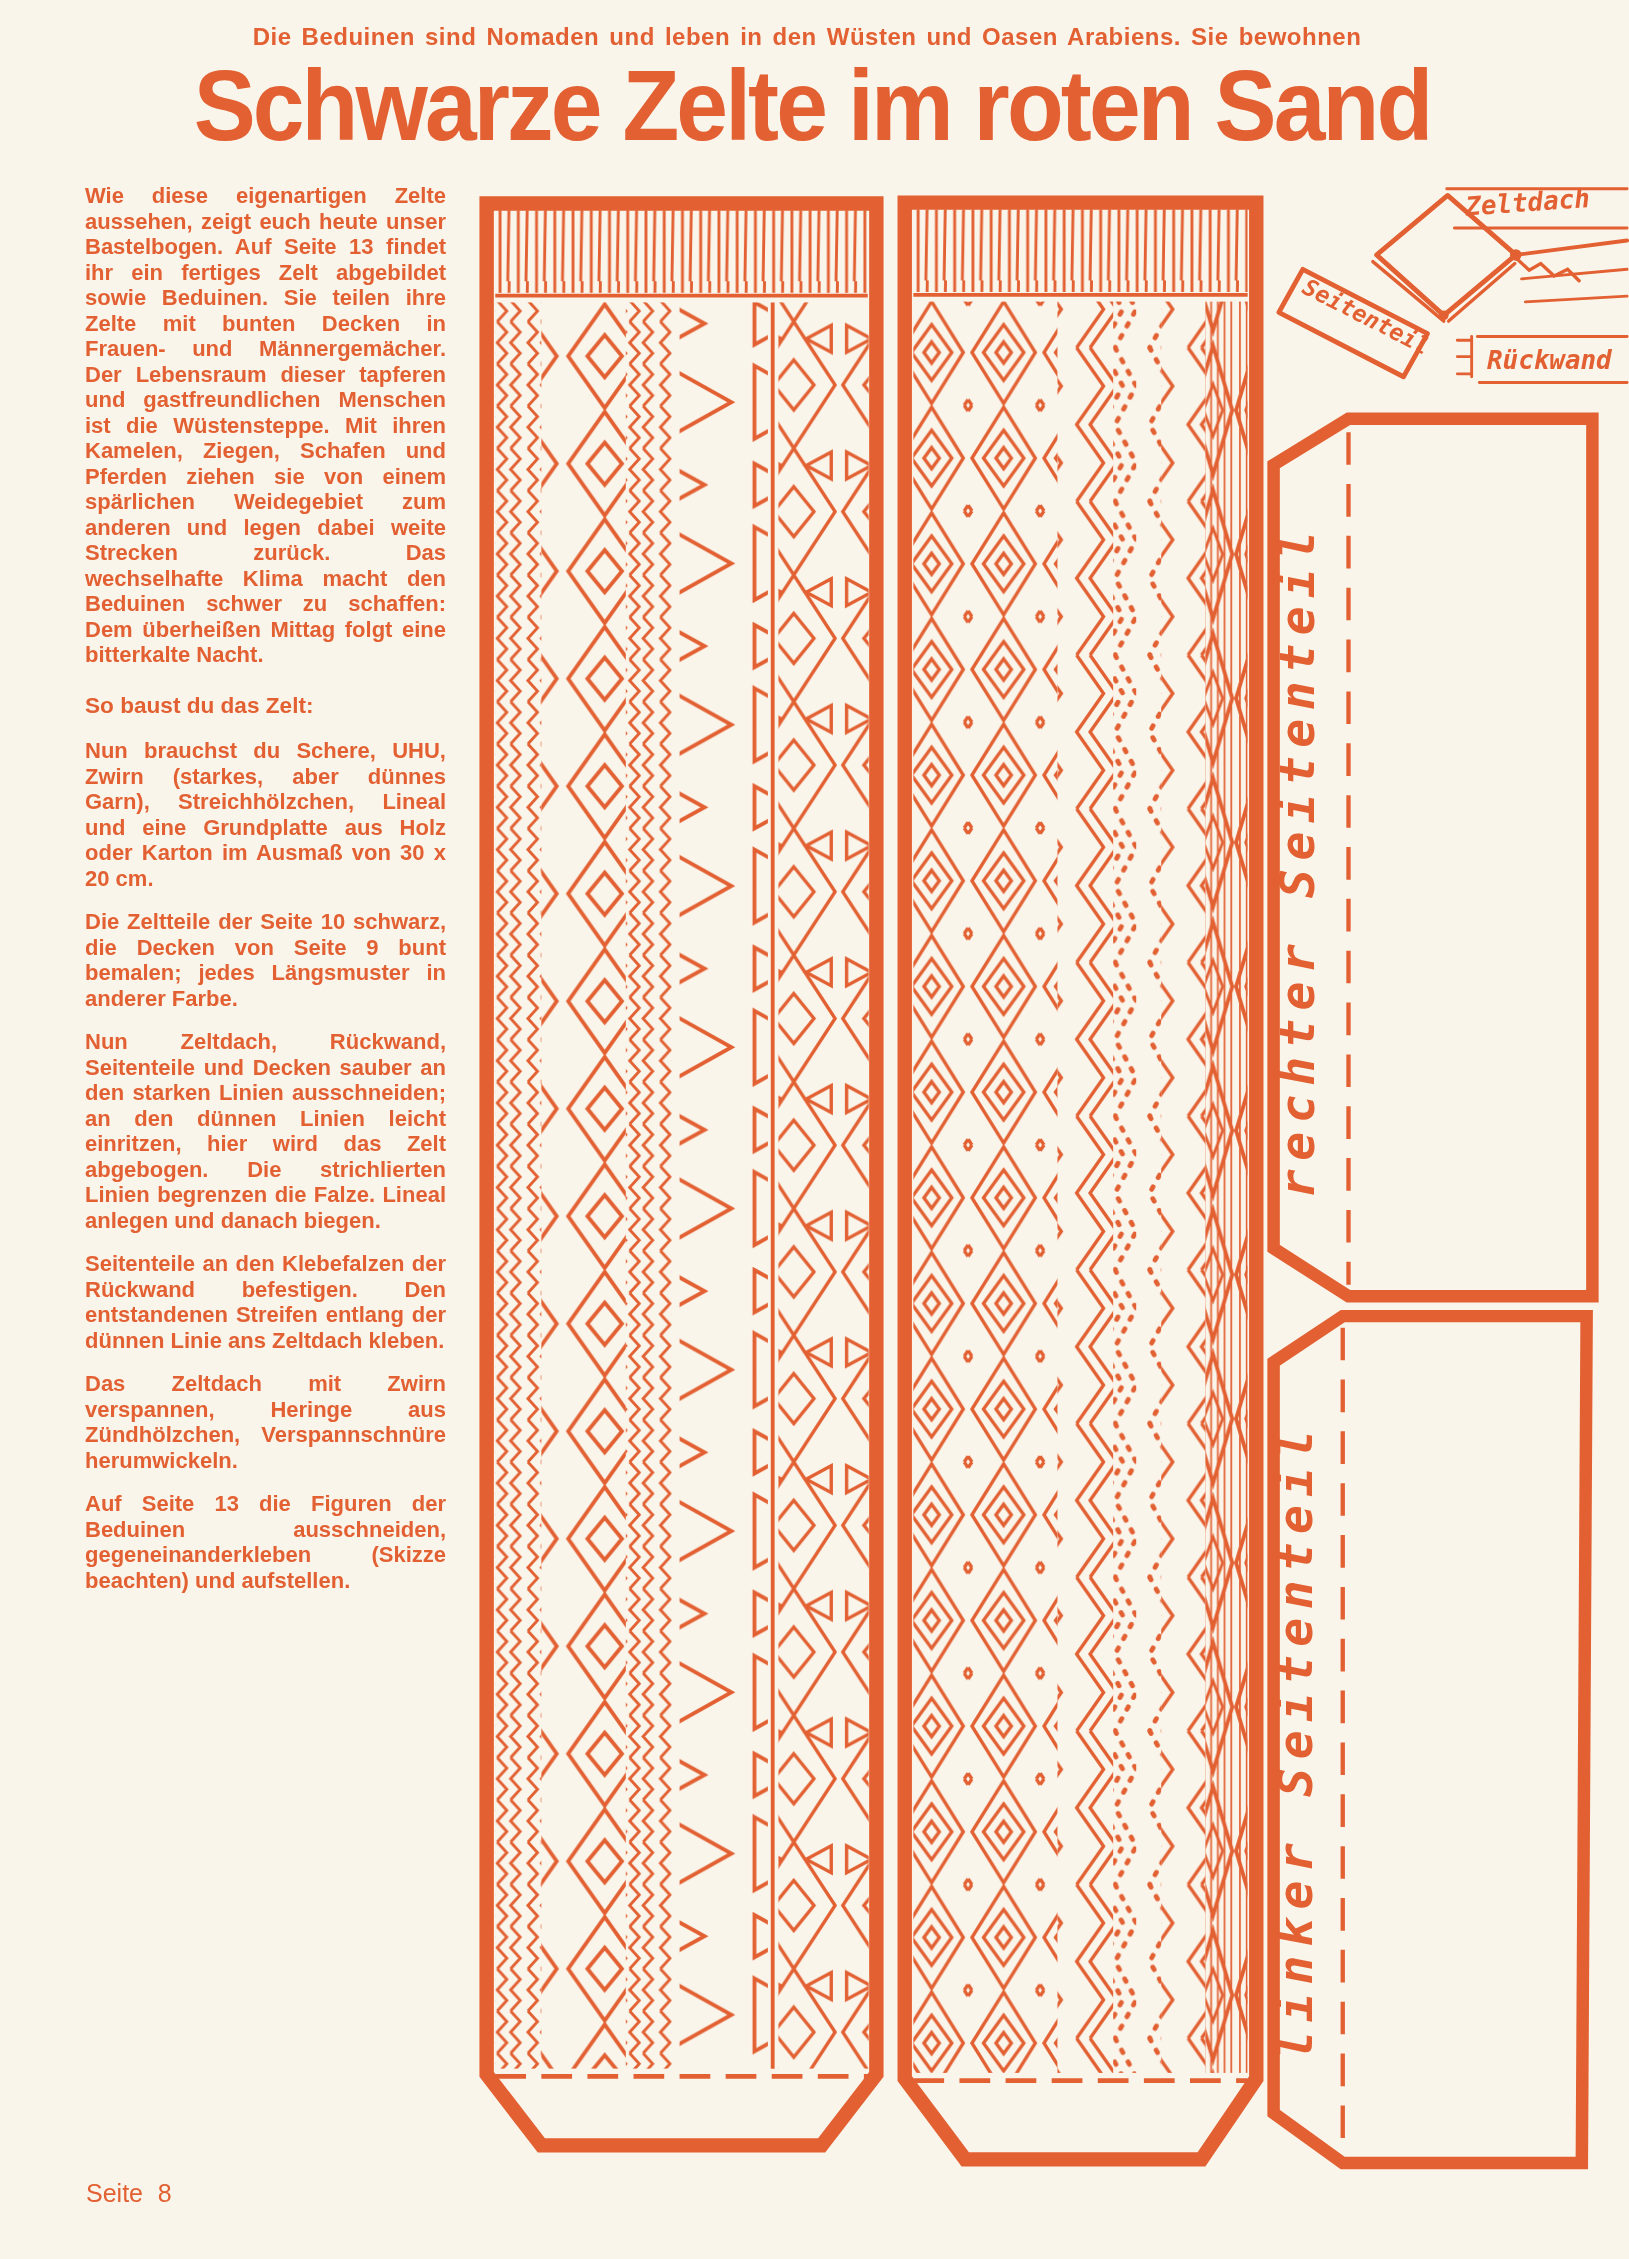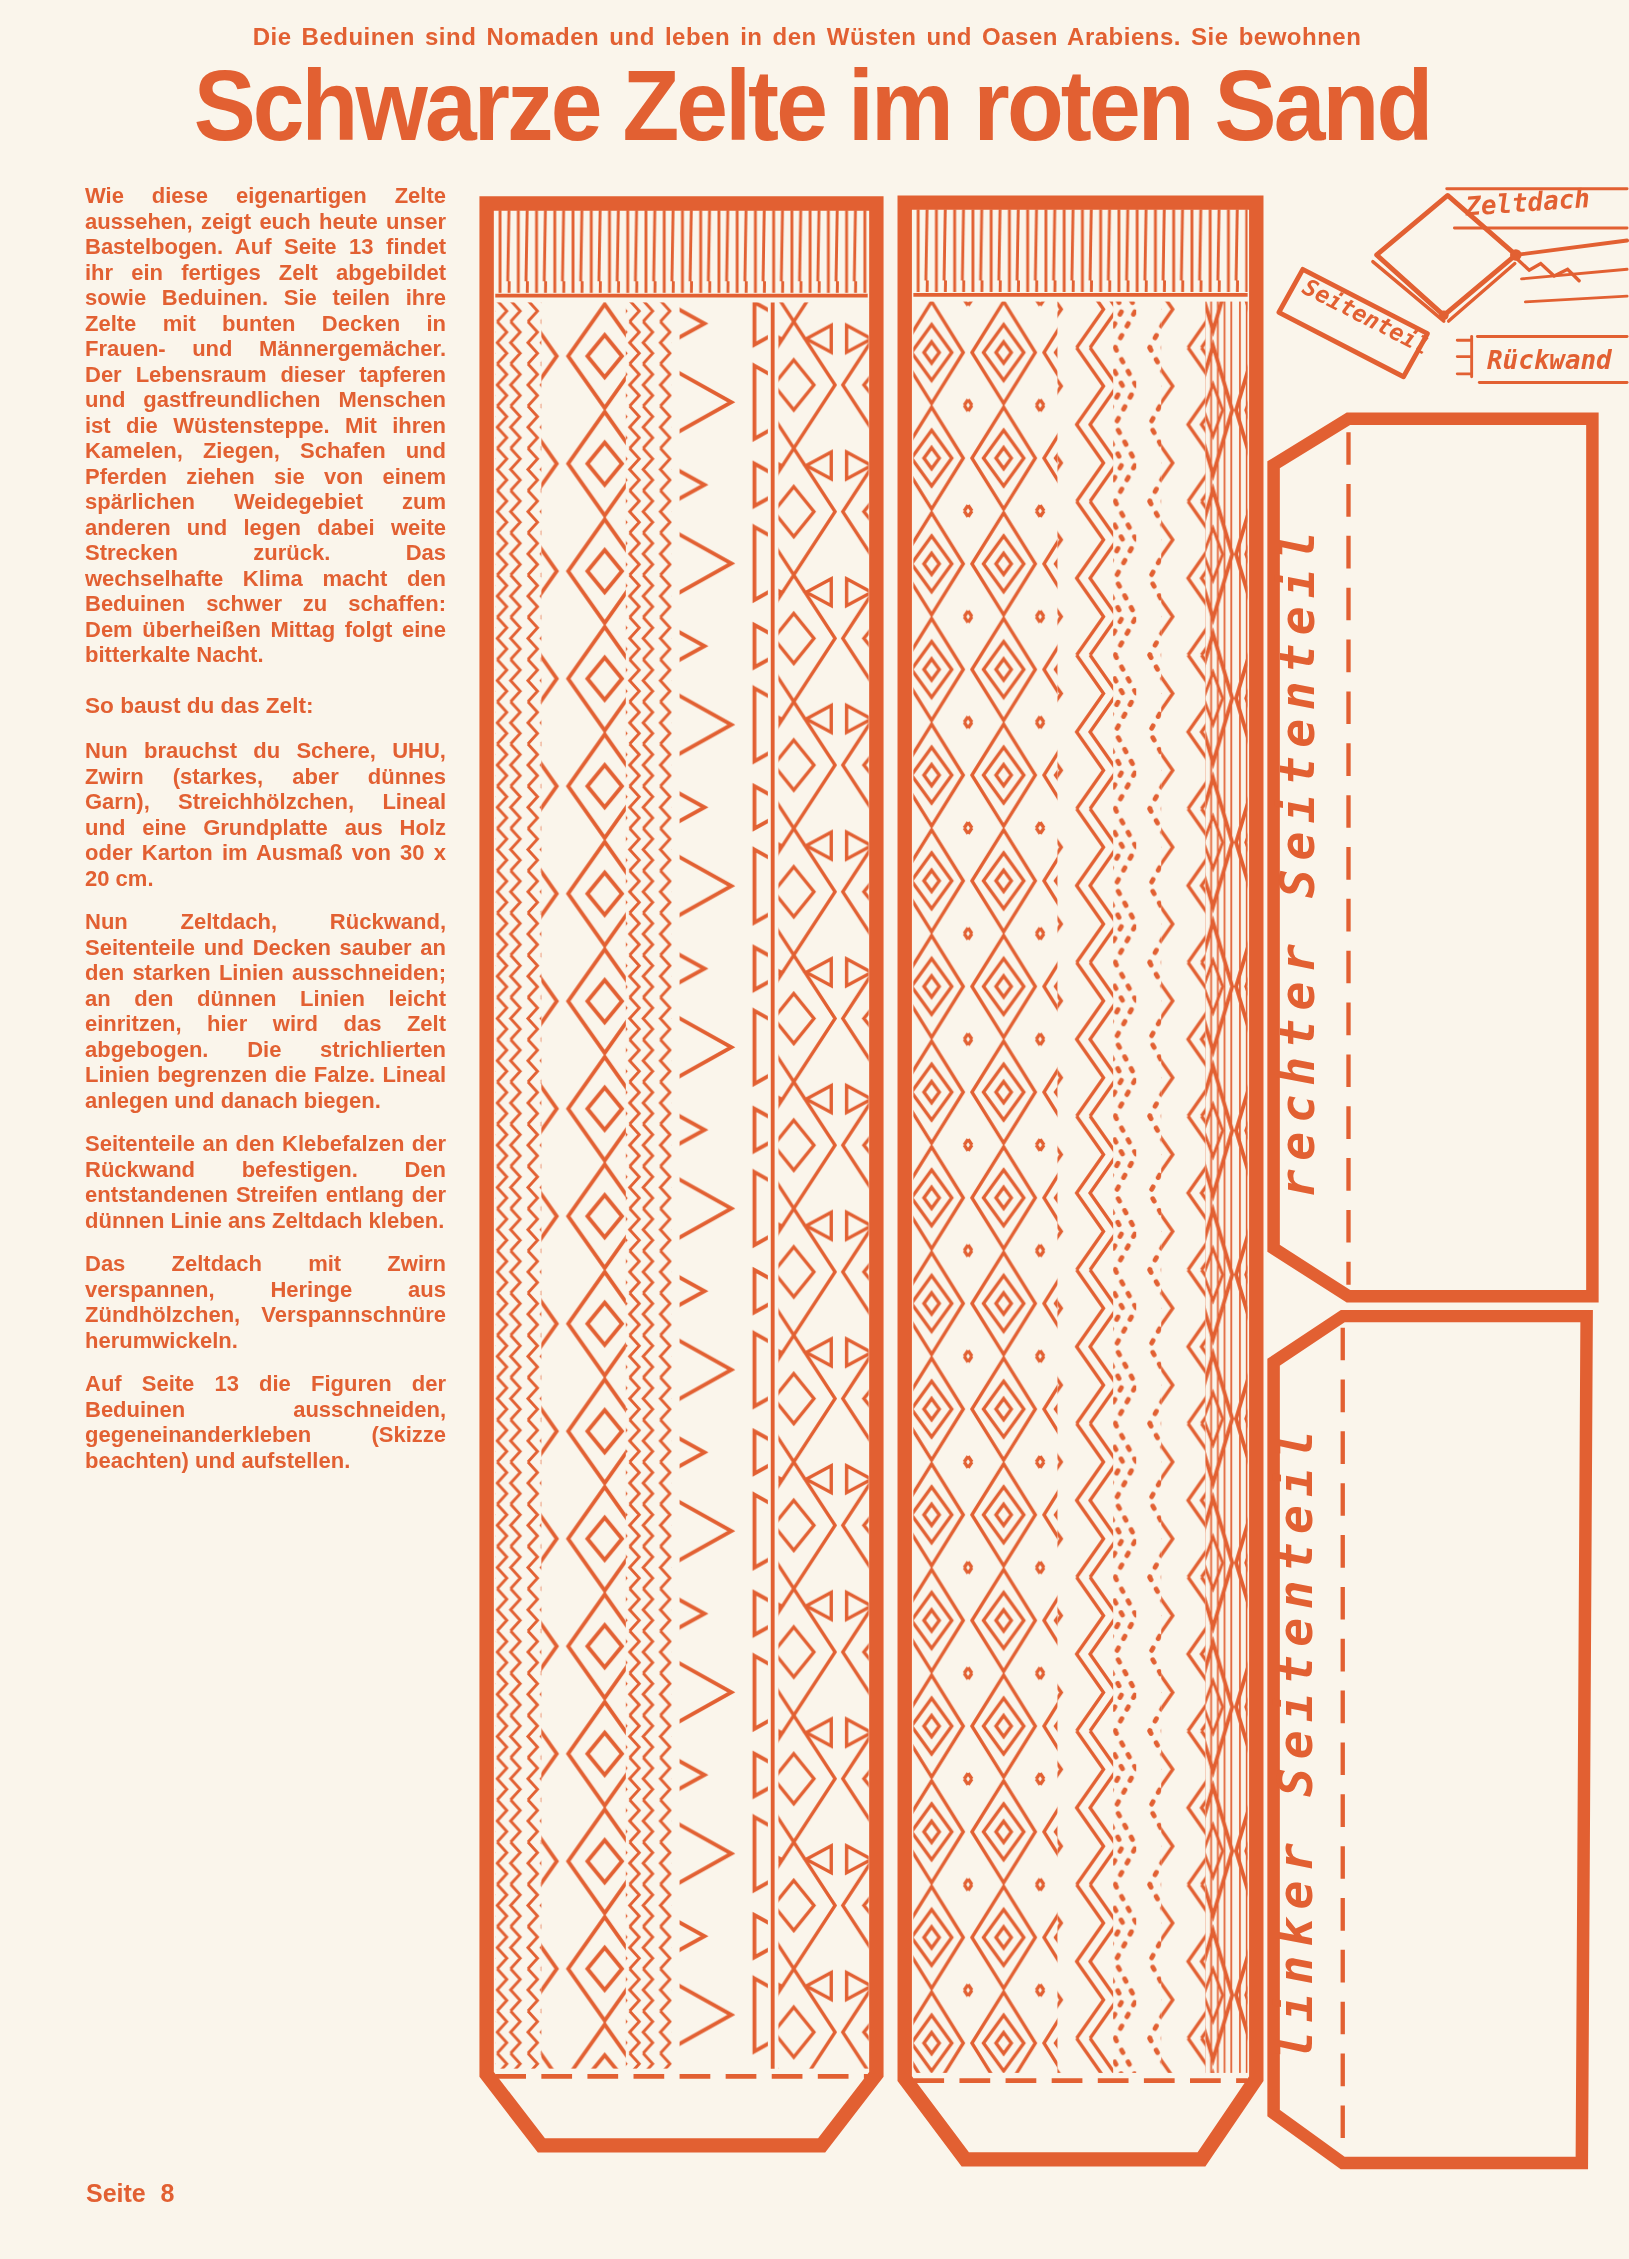--- a/index.html
+++ b/index.html
@@ -23,21 +23,21 @@
   }
   .column{
     position:absolute; left:85px; top:183px; width:361px;
     font-size:22px; font-weight:bold; line-height:1.16;
     text-align:justify;
   }
   .column p{margin:0 0 18px 0;}
   .column h2{font-size:22.6px; margin:25px 0 19px 0; text-align:left;}
   .pageno{
     position:absolute; left:86px; top:2179px;
-    font-size:25px; font-weight:bold; word-spacing:7.7px;
+    font-size:25px; font-weight:normal; word-spacing:7.7px;
   }
   .vlabel{
     font-family:"DejaVu Sans Mono", monospace;
     font-style:italic; font-weight:bold;
   }
 </style>
 </head>
 <body>
 
 <div id="page">
@@ -107,20 +107,21 @@
     </defs>
   </svg>
 
   <div class="subtitle">Die Beduinen sind Nomaden und leben in den Wüsten und Oasen Arabiens. Sie bewohnen</div>
   <div class="headline">Schwarze Zelte im roten Sand</div>
 
   <div class="column">
     <p>Wie diese eigenartigen Zelte aussehen, zeigt euch heute unser Bastelbogen. Auf Seite 13 findet ihr ein fertiges Zelt abgebildet sowie Beduinen. Sie teilen ihre Zelte mit bunten Decken in Frauen- und Männergemächer. Der Lebensraum dieser tapferen und gastfreundlichen Menschen ist die Wüstensteppe. Mit ihren Kamelen, Ziegen, Schafen und Pferden ziehen sie von einem spärlichen Weidegebiet zum anderen und legen dabei weite Strecken zurück. Das wechselhafte Klima macht den Beduinen schwer zu schaffen: Dem überheißen Mittag folgt eine bitterkalte Nacht.</p>
     <h2>So baust du das Zelt:</h2>
     <p>Nun brauchst du Schere, UHU, Zwirn (starkes, aber dünnes Garn), Streichhölzchen, Lineal und eine Grundplatte aus Holz oder Karton im Ausmaß von 30 x 20 cm.</p>
+    <p>Die Zeltteile der Seite 10 schwarz, die Decken von Seite 9 bunt bemalen; jedes Längsmuster in anderer Farbe.</p>
     <p>Nun Zeltdach, Rückwand, Seitenteile und Decken sauber an den starken Linien ausschneiden; an den dünnen Linien leicht einritzen, hier wird das Zelt abgebogen. Die strichlierten Linien begrenzen die Falze. Lineal anlegen und danach biegen.</p>
     <p>Seitenteile an den Klebefalzen der Rückwand befestigen. Den entstandenen Streifen entlang der dünnen Linie ans Zeltdach kleben.</p>
     <p>Das Zeltdach mit Zwirn verspannen, Heringe aus Zündhölzchen, Verspannschnüre herumwickeln.</p>
     <p>Auf Seite 13 die Figuren der Beduinen ausschneiden, gegeneinanderkleben (Skizze beachten) und aufstellen.</p>
   </div>
 
   <svg style="left:478px; top:194px;" width="407" height="1960" viewBox="0 0 424 2040">
     <path d="M9,9 H415 V1958 L358,2032 H66 L9,1958 Z" fill="none" stroke="currentColor" stroke-width="15"></path>
     <rect x="18" y="16" width="388" height="86" fill="url(#p-fringe)"></rect>
     <path d="M18,105 H406" stroke="currentColor" stroke-width="4"></path>

